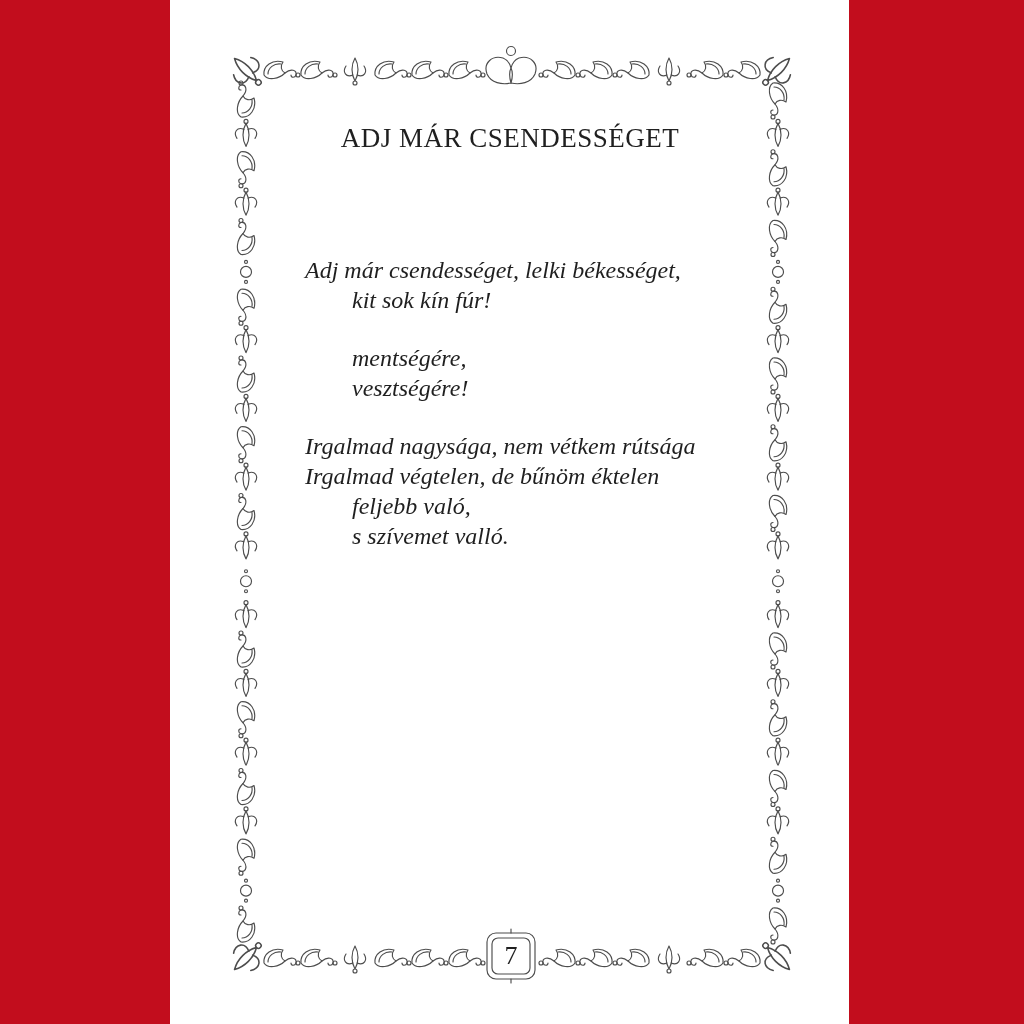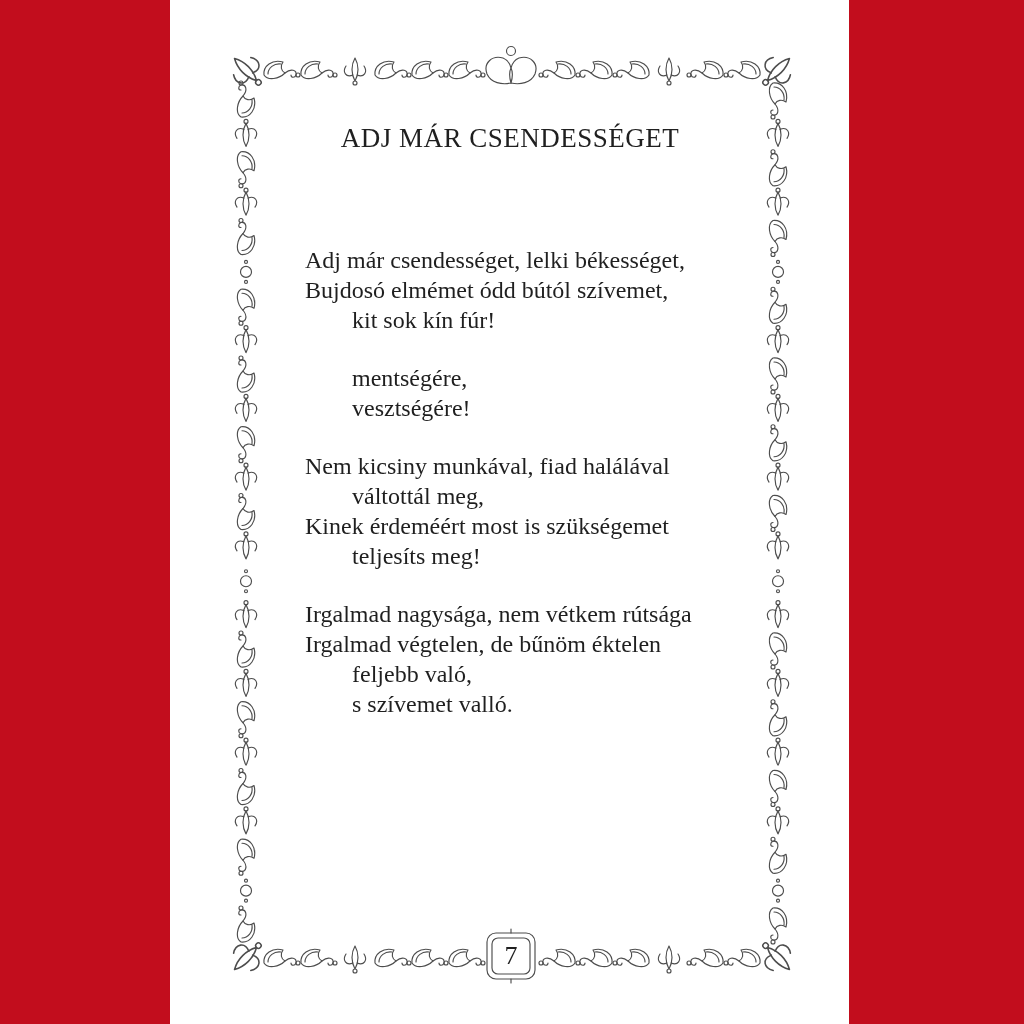--- a/index.html
+++ b/index.html
@@ -13,21 +13,21 @@
   .band.right{left:849px;width:175px;}
   #frame{position:absolute;left:0;top:0;}
   #frame path,#frame circle,#frame rect{fill:none;stroke-width:1.15;stroke-linecap:round;stroke-linejoin:round;}
   #frame .fillw{fill:#ffffff;}
   .title{
     position:absolute;left:170px;top:121px;width:680px;margin:0;
     text-align:center;font-size:27px;font-weight:normal;letter-spacing:0.5px;
     line-height:34px;
   }
   .poem{position:absolute;left:305px;top:243px;width:480px;font-size:24px;}
-  .stanza{margin:2px 0 28px 0;}
+  .stanza{margin:12px 0 28px 0;font-style:italic;}
   .line{line-height:30px;white-space:nowrap;}
   .line.indent{padding-left:47px;}
   .pagenum{
     position:absolute;left:170px;top:941px;width:682px;
     text-align:center;font-size:26px;line-height:30px;
   }
 </style>
 </head>
 <body style="color: rgb(31, 31, 31);">
 
@@ -149,32 +149,25 @@
         <use href="#leafH" transform="translate(246,925) rotate(90) scale(-1,1)"></use>
         <use href="#leafH" transform="translate(778,925) rotate(90)"></use>
       </g>
   </svg>
 
   <h1 class="title">ADJ MÁR CSENDESSÉGET</h1>
 
   <div class="poem">
     <div class="stanza">
       <div class="line">Adj már csendességet, lelki békességet,</div>
-      <div class="line">Bujdosó elmémet ódd bútól szívemet,</div>
       <div class="line indent">kit sok kín fúr!</div>
     </div>
     <div class="stanza">
       <div class="line indent">mentségére,</div>
       <div class="line indent">vesztségére!</div>
-    </div>
-    <div class="stanza">
-      <div class="line">Nem kicsiny munkával, fiad halálával</div>
-      <div class="line indent">váltottál meg,</div>
-      <div class="line">Kinek érdeméért most is szükségemet</div>
-      <div class="line indent">teljesíts meg!</div>
     </div>
     <div class="stanza">
       <div class="line">Irgalmad nagysága, nem vétkem rútsága</div>
       <div class="line">Irgalmad végtelen, de bűnöm éktelen</div>
       <div class="line indent">feljebb való,</div>
       <div class="line indent">s szívemet valló.</div>
     </div>
   </div>
 
   <div class="pagenum">7</div>

